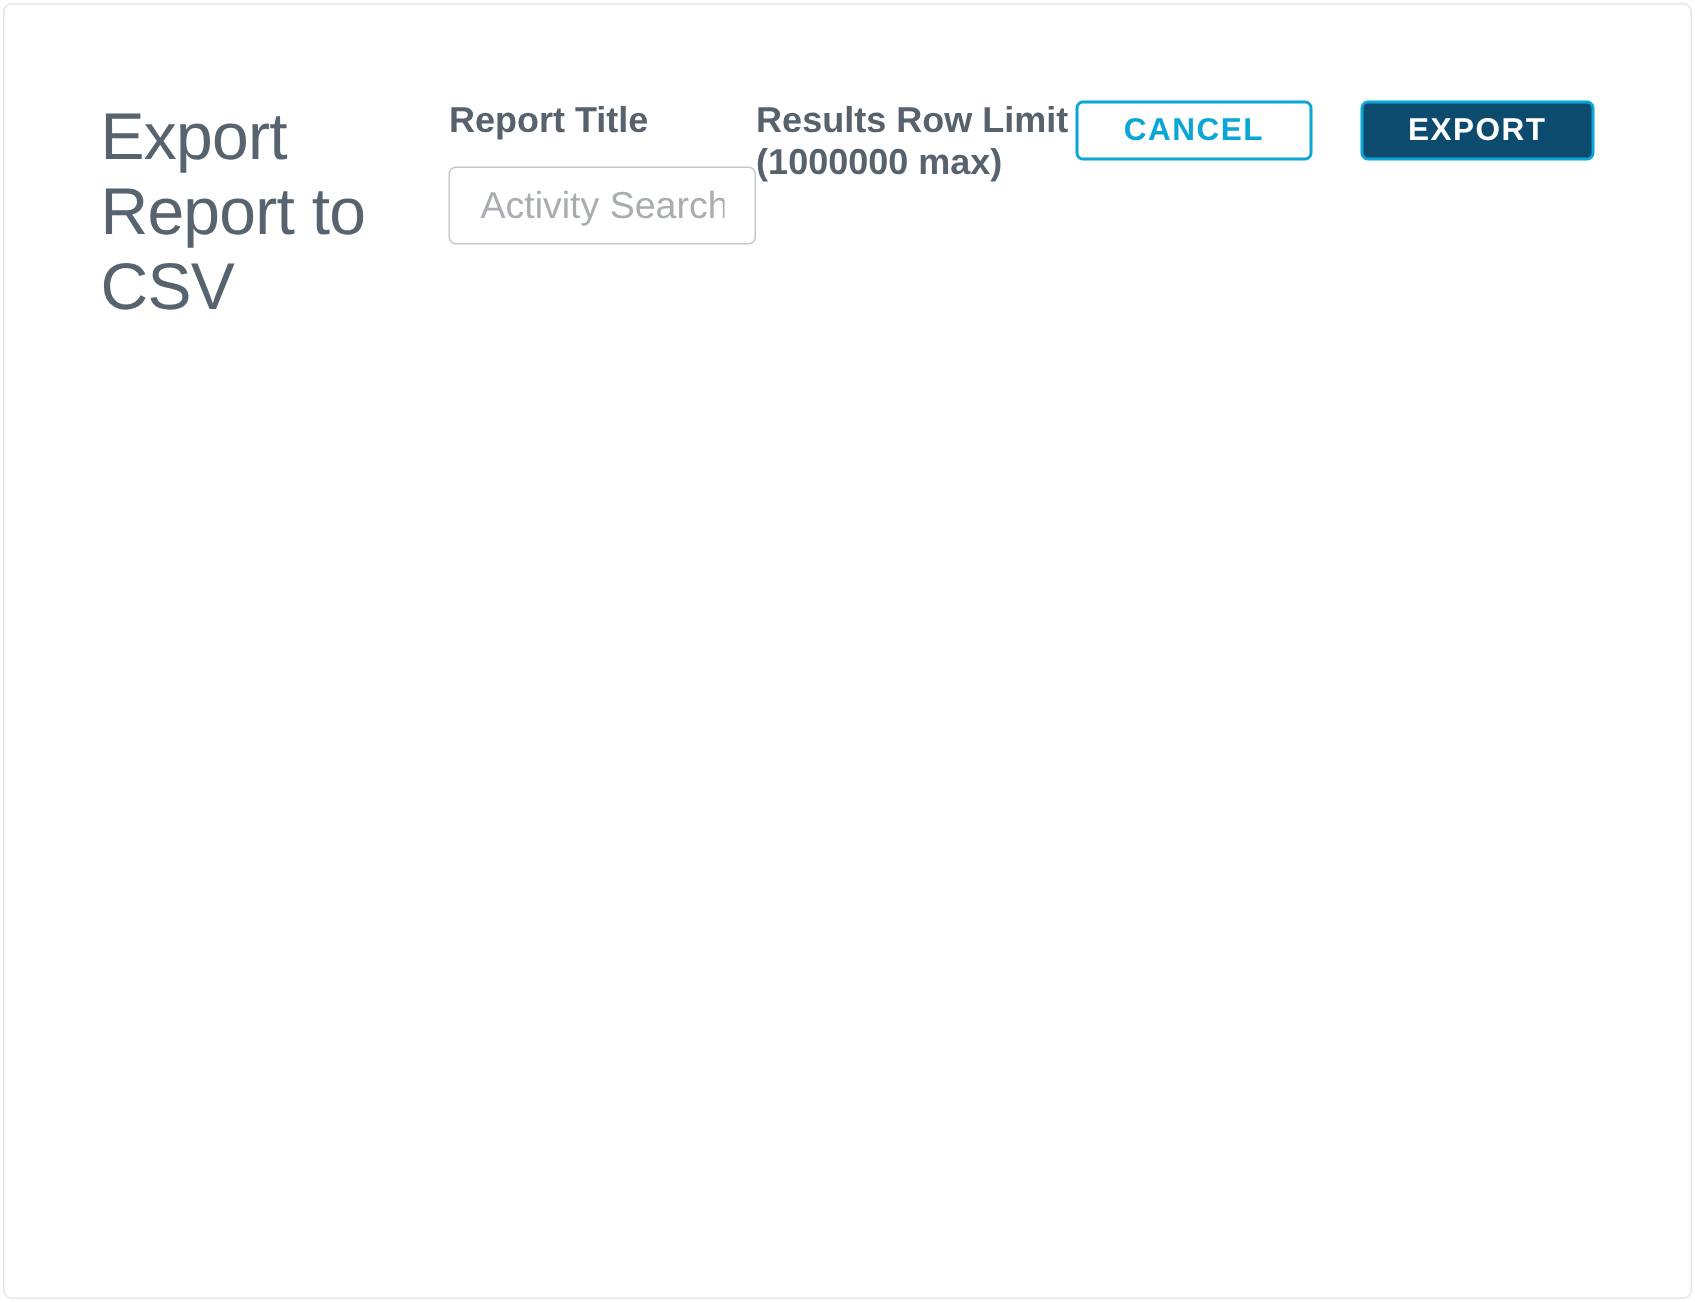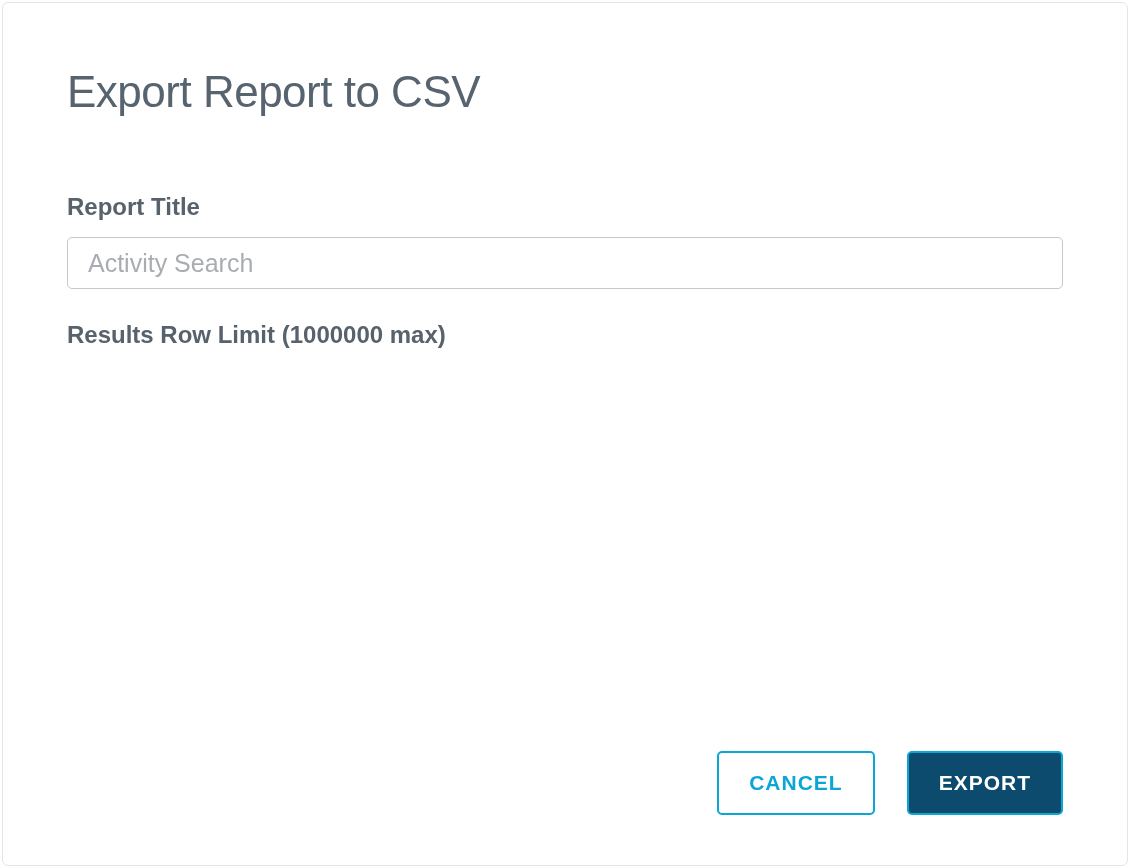--- a/index.html
+++ b/index.html
@@ -15,21 +15,21 @@
       padding: 2px;
     }
     .dialog {
       width: 100%;
       height: 100%;
       background: #ffffff;
       border: 1px solid #e5e5e5;
       border-radius: 6px;
       padding: 64px 64px 50px 64px;
       display: flex;
-      flex-direction: column;
+      flex-direction: row;
     }
     .dialog-title {
       font-size: 44px;
       font-weight: 400;
       color: #57636e;
       letter-spacing: -0.5px;
       margin-bottom: 76px;
     }
     .dialog-description {
       font-size: 25px;
@@ -65,21 +65,21 @@
     }
     .spacer {
       flex: 1;
     }
     .button-row {
       display: flex;
       justify-content: flex-end;
       gap: 32px;
     }
     .btn {
-      height: 64px;
+      height: 40px;
       padding: 0 30px;
       font-size: 21px;
       font-weight: 700;
       letter-spacing: 1px;
       border-radius: 5px;
       cursor: pointer;
       font-family: inherit;
       display: inline-flex;
       align-items: center;
       justify-content: center;

